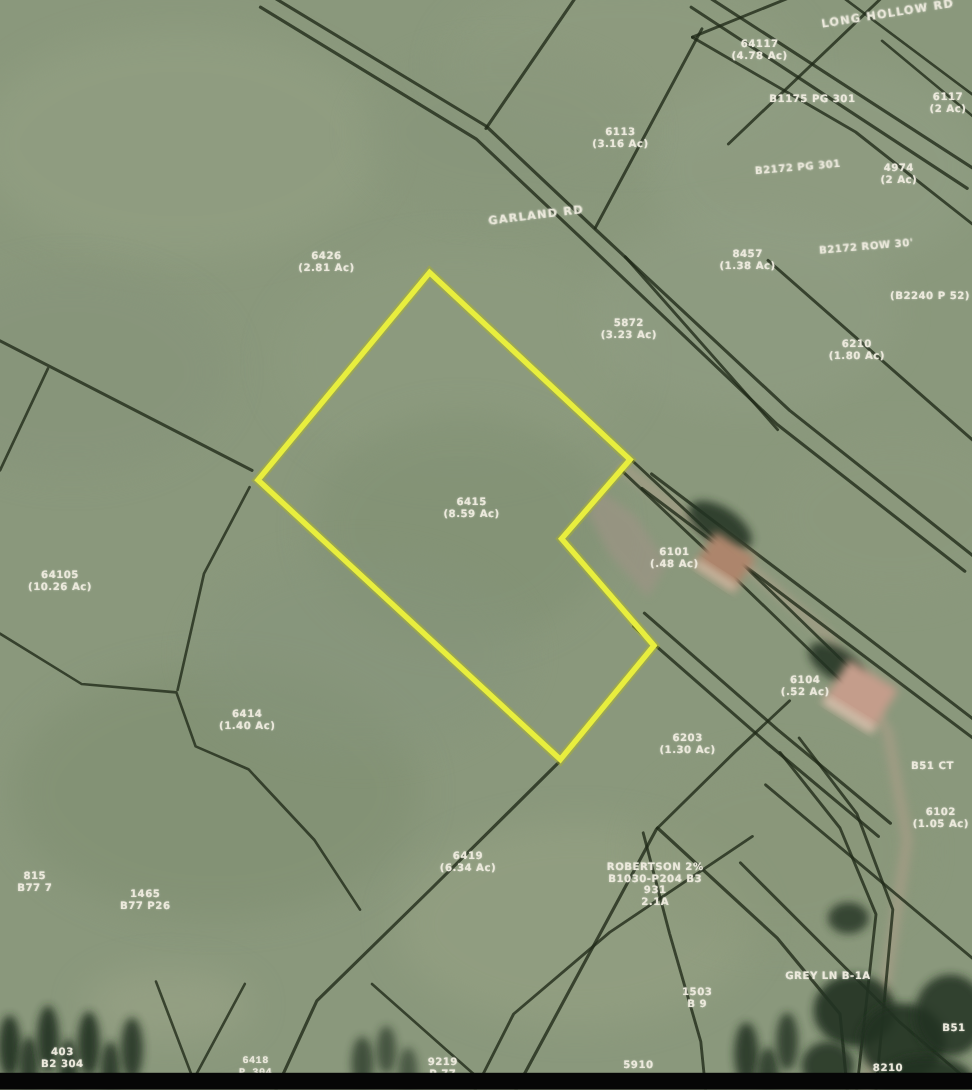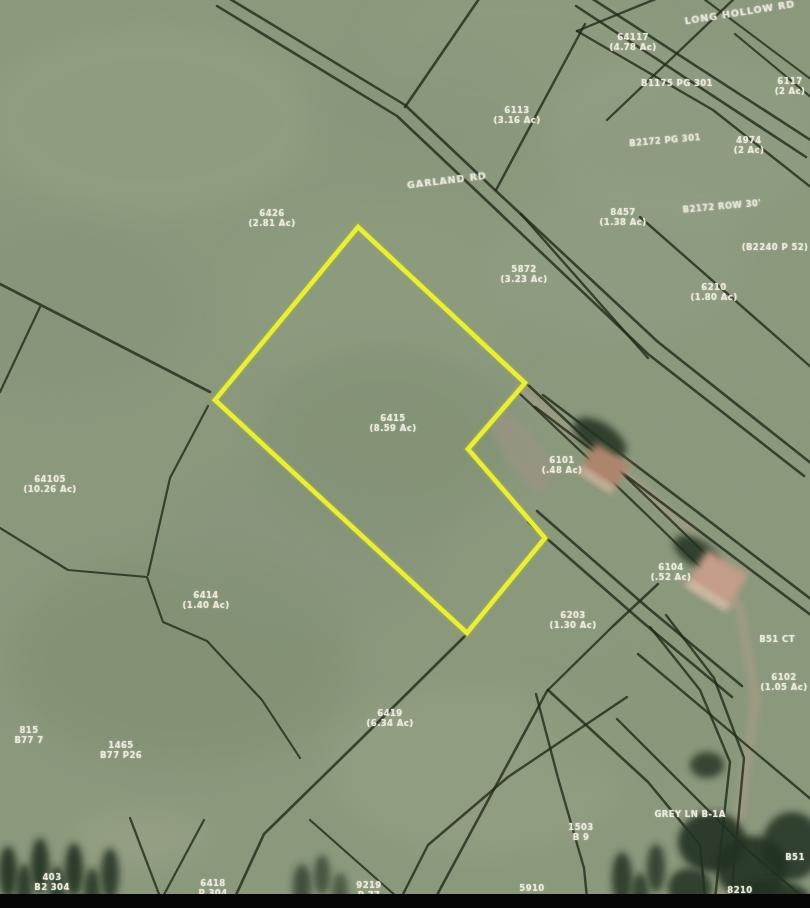--- a/index.html
+++ b/index.html
@@ -200,40 +200,46 @@
         <div>(.52 Ac)</div>
       </div>
       <div class="map-label" style="left: 752px; top: 683px; transform: translate(-50%, -50%) rotate(0deg); margin-left: 32px;">
         <div>6102</div>
         <div>(1.05 Ac)</div>
       </div>
       <div class="map-label" style="left: 390px; top: 719px; transform: translate(-50%, -50%) rotate(0deg);">
         <div>6419</div>
         <div>(6.34 Ac)</div>
       </div>
+      <div class="map-label" style="left: 546px; top: 738px; transform: translate(-50%, -50%) rotate(0deg);">
+        <div>ROBERTSON 2%</div>
+        <div>B1030-P204 B3</div>
+        <div>931</div>
+        <div>2.1A</div>
+      </div>
       <div class="map-label" style="left: 121px; top: 751px; transform: translate(-50%, -50%) rotate(0deg);">
         <div>1465</div>
         <div>B77 P26</div>
       </div>
       <div class="map-label" style="left: 29px; top: 736px; transform: translate(-50%, -50%) rotate(0deg);">
         <div>815</div>
         <div>B77 7</div>
       </div>
       <div class="map-label" style="left: 690px; top: 815px; transform: translate(-50%, -50%) rotate(0deg);">
         <div>GREY LN B-1A</div>
       </div>
       <div class="map-label" style="left: 581px; top: 833px; transform: translate(-50%, -50%) rotate(0deg);">
         <div>1503</div>
         <div>B 9</div>
       </div>
       <div class="map-label" style="left: 52px; top: 883px; transform: translate(-50%, -50%) rotate(0deg);">
         <div>403</div>
         <div>B2 304</div>
       </div>
-      <div class="map-label" style="left: 213px; top: 889px; transform: translate(-50%, -50%) rotate(0deg);">
+      <div class="map-label" style="left: 213px; top: 889px; transform: translate(-50%, -50%) rotate(0deg); font-family: Liberation Mono, monospace;">
         <div>6418</div>
         <div>P 304</div>
       </div>
       <div class="map-label" style="left: 322px; top: 891px; transform: translate(-50%, -50%) rotate(0deg); margin-left: 47px;">
         <div>9219</div>
         <div>P 77</div>
       </div>
       <div class="map-label" style="left: 532px; top: 889px; transform: translate(-50%, -50%) rotate(0deg);">
         <div>5910</div>
       </div>

